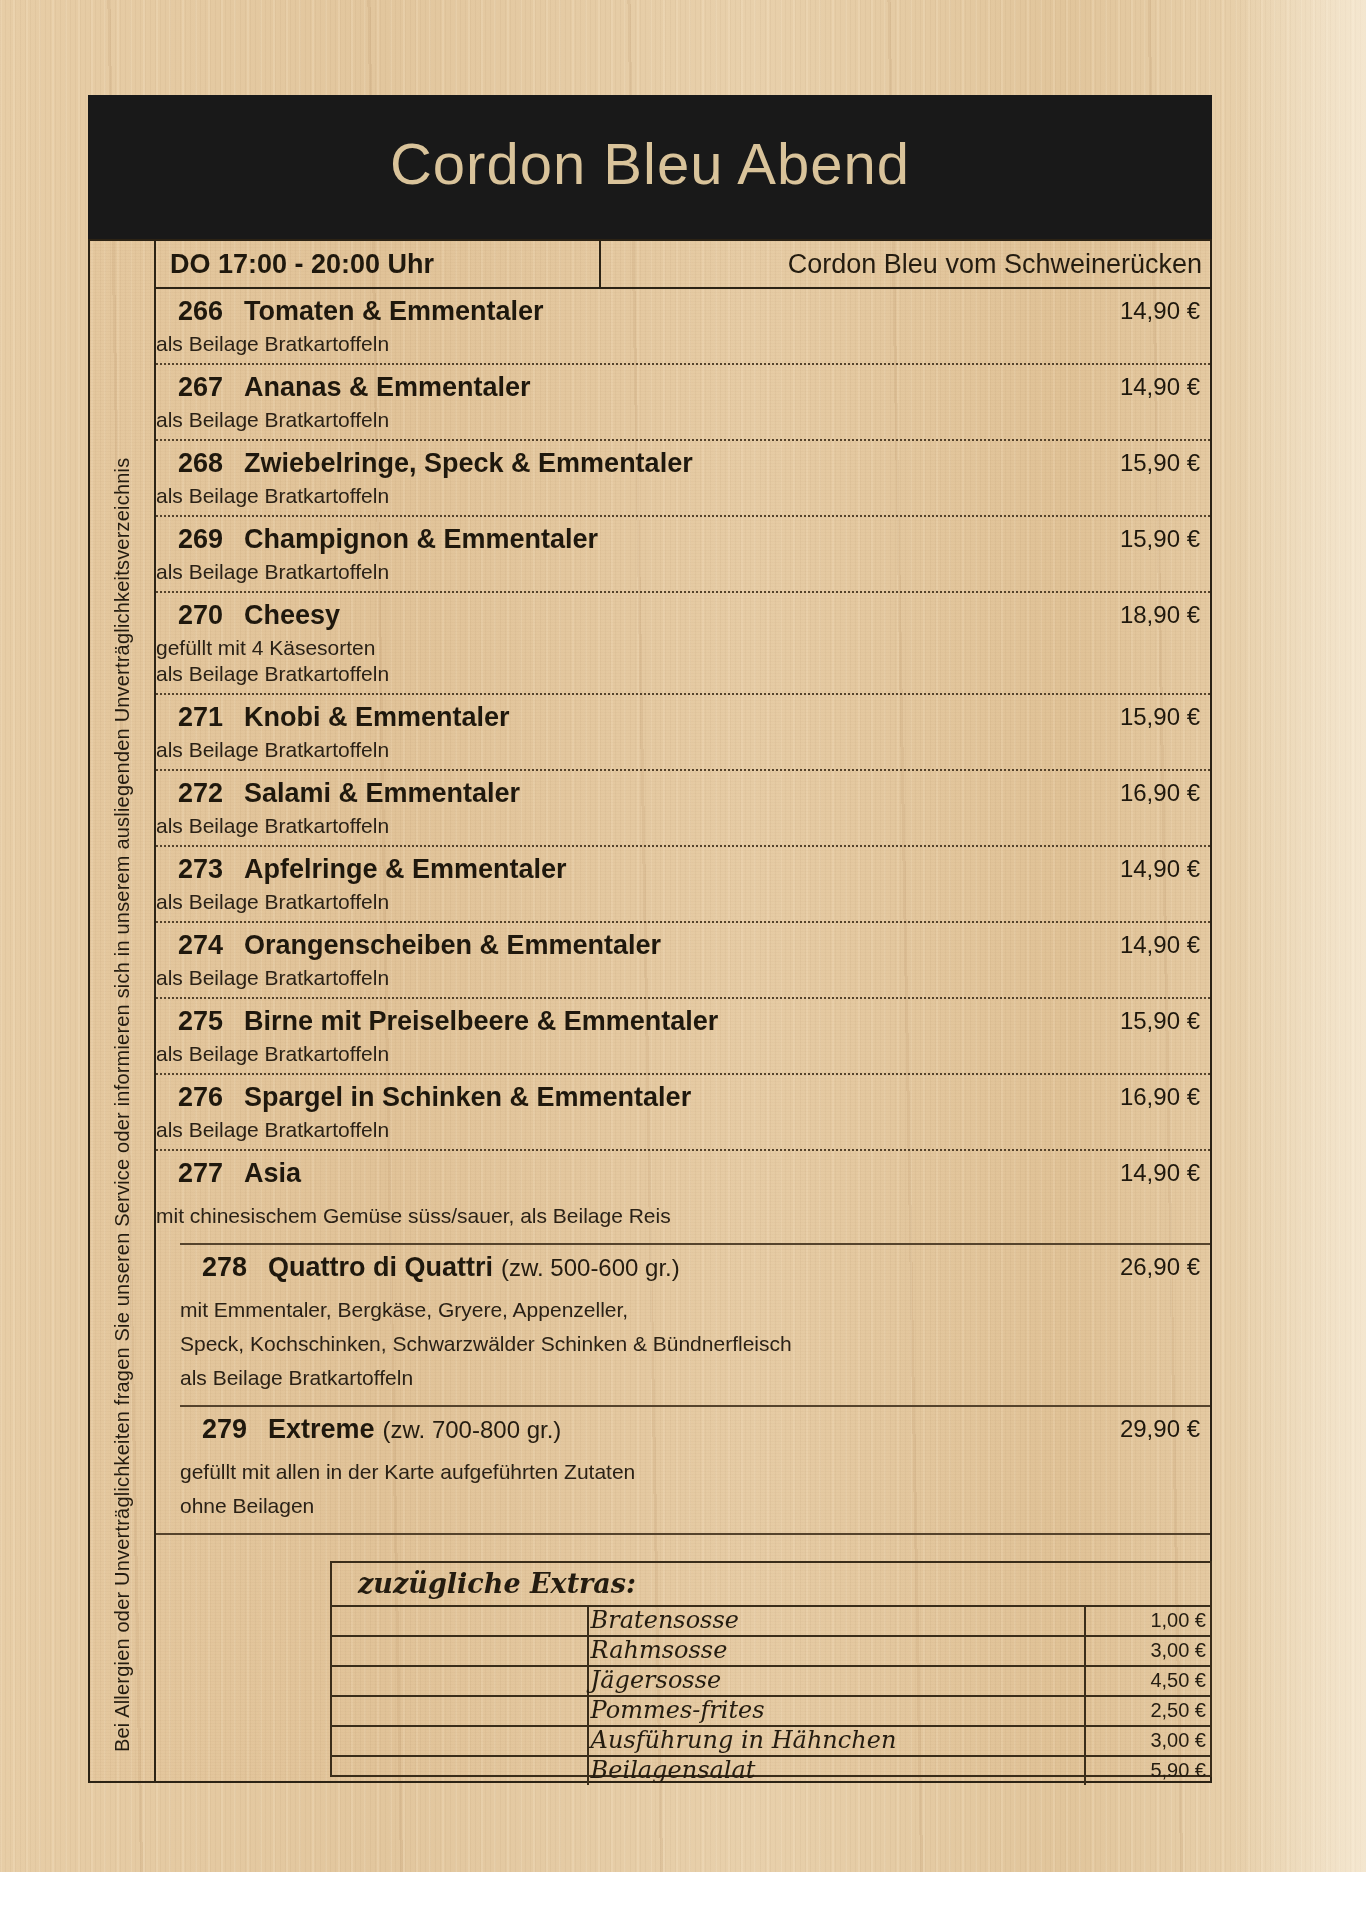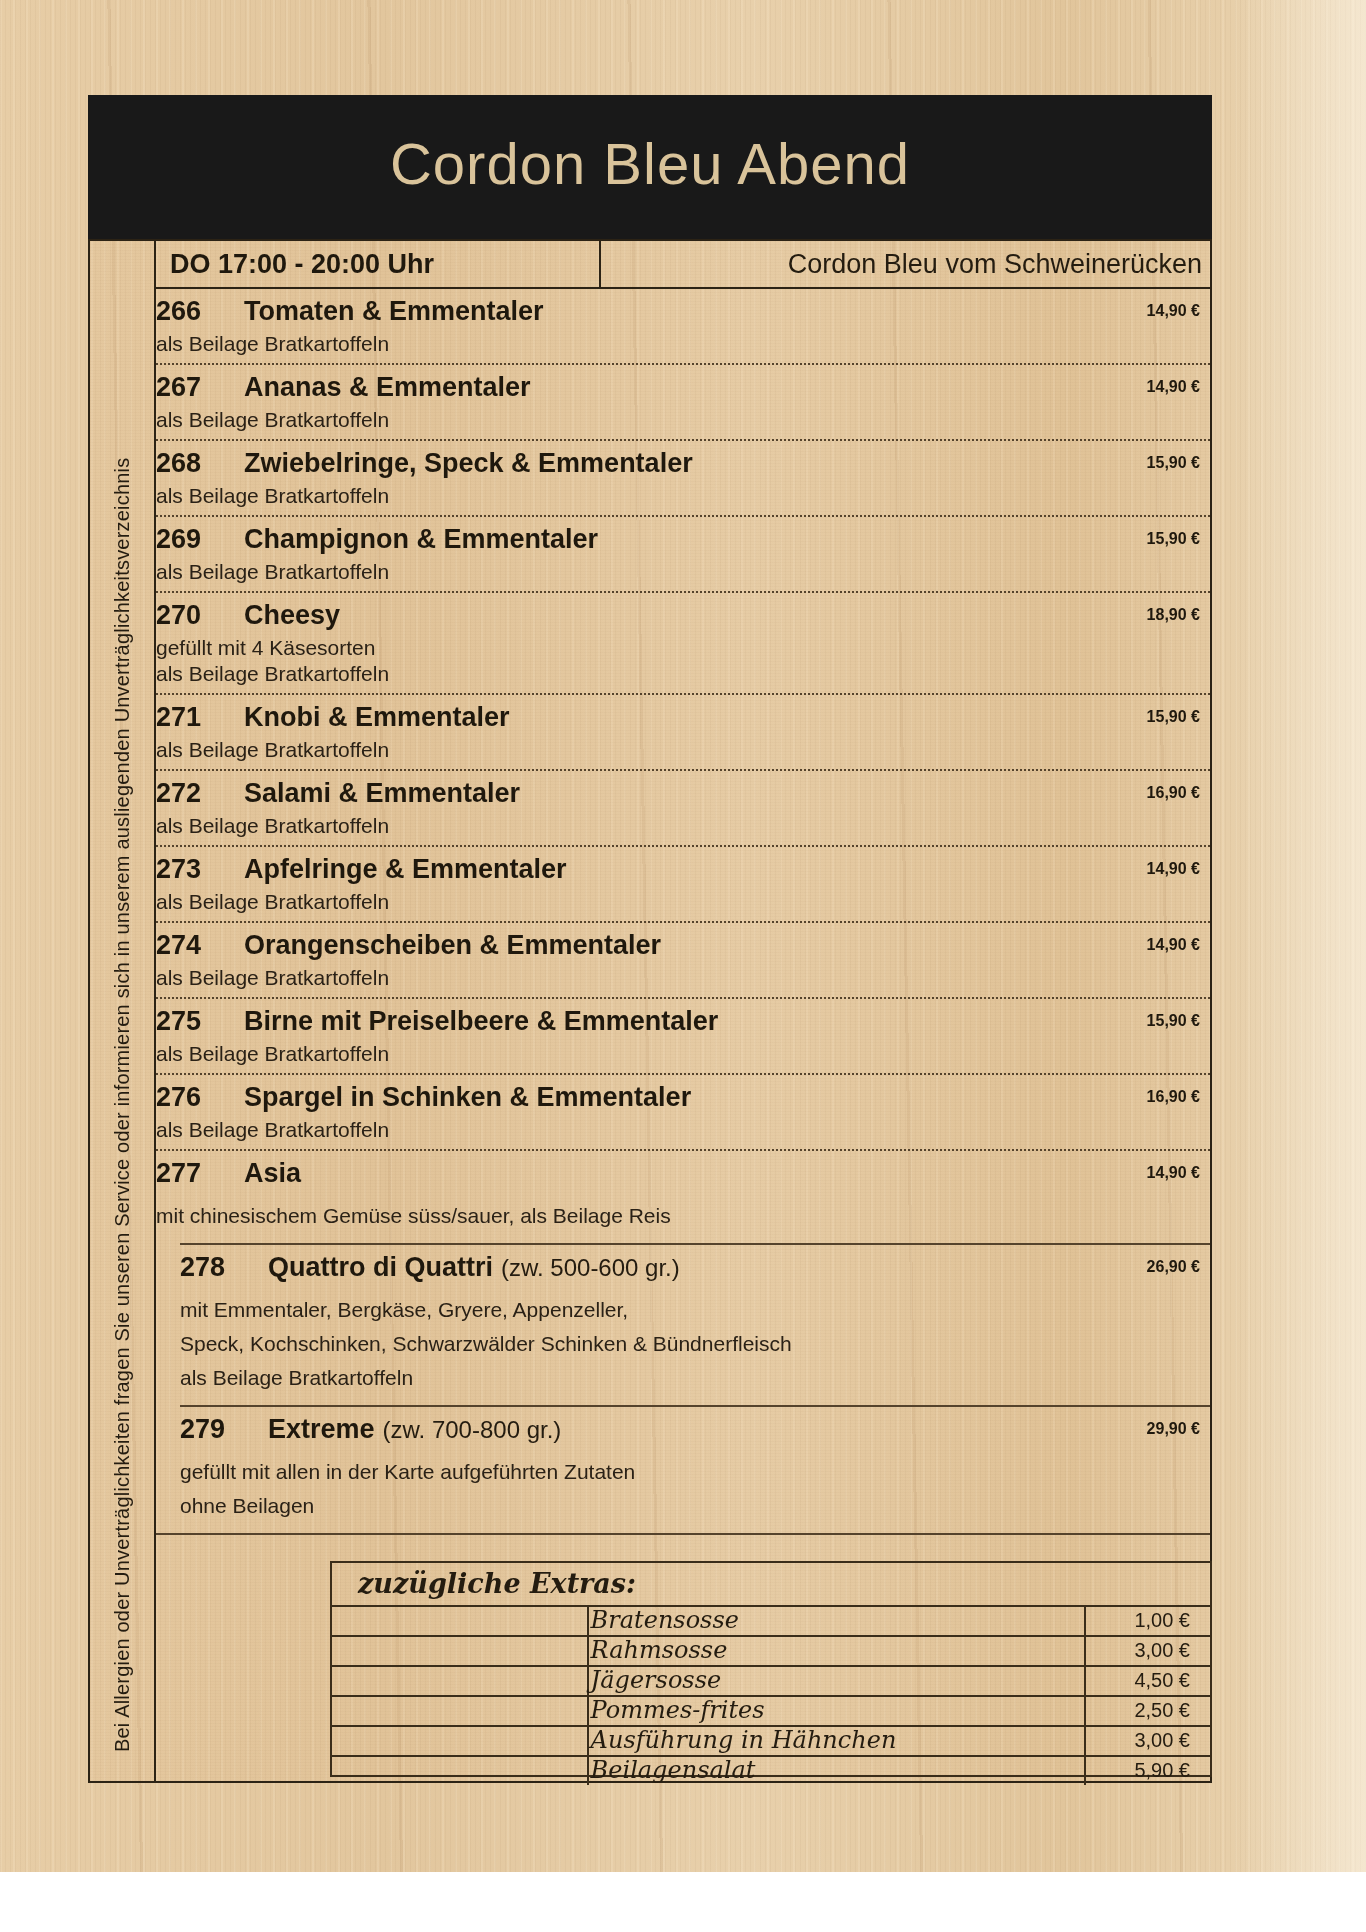--- a/index.html
+++ b/index.html
@@ -49,41 +49,41 @@
   .hours { flex:0 0 429px; border-right:2px solid #2c2315; align-self:stretch; display:flex; align-items:center;
            padding-left:14px; font-size:27px; font-weight:bold; color:#1f180d; }
   .hdr-sub { flex:1; text-align:right; padding-right:8px; font-size:27px; color:#241c10; }
 
   
   .items { margin-left:66px; border-bottom:2px solid #55432c; }
   .item { position:relative; padding:6px 0 6px 0; border-top:2px dotted #55432c; }
   .item:first-child { border-top:none; }
   .item.divider-solid { border-top:2px solid #55432c;margin-left:24px; }
   .title-line { position:relative; line-height:32px; }
-  .num { display:inline-block; width:88px; font-size:27px; font-weight:bold; color:#1f180d; box-sizing:border-box; }
+  .num { display:inline-block; width:88px; padding-left:22px; font-size:27px; font-weight:bold; color:#1f180d; box-sizing:border-box; }
   .iname { font-size:27px; font-weight:bold; color:#1f180d; }
   .suffix { font-size:24px; font-weight:normal; color:#241c10; padding-left:8px; }
   .suffix:empty { display:none; }
-  .price { position:absolute; right:10px; top:0; font-size:16px; font-weight:bold; color:#1f180d; }
+  .price { position:absolute; right:10px; top:0; font-size:24px; font-weight:normal; color:#1f180d; }
   .subs { width:78%; }
   .sub-line { font-size:21px; line-height:26px; color:#2a2116; }
   .spacious { padding-bottom:10px; }
   .spacious .subs { margin-top:6px; }
   .spacious .sub-line { line-height:34px; }
 
   
   .extras { position:absolute; left:240px; right:-2px; top:1320px; height:212px; border:2px solid #3a2d1a; }
   .extras-heading { height:42px; line-height:42px; border-bottom:2px solid #3a2d1a; padding-left:26px;
                     font-family:"DejaVu Serif", serif; font-style:italic; font-weight:bold; font-size:27px; color:#241c10; }
   .extra-row { display:flex; height:28px; border-bottom:2px solid #3a2d1a; }
   .extra-row:last-child { border-bottom:none; }
   .x-spacer { flex:0 0 29%; }
   .x-name { flex:1; border-left:2px solid #3a2d1a; padding-left:2px;
             font-family:"DejaVu Serif", serif; font-style:italic; font-size:24px; line-height:26px; color:#241c10; }
-  .x-price { flex:0 0 126px; border-left:2px solid #3a2d1a; text-align:right; padding-right:20px;
+  .x-price { flex:0 0 126px; border-left:2px solid #3a2d1a; text-align:right; padding-right:4px;
              font-size:20px; line-height:26px; color:#241c10; box-sizing:border-box; }
 </style>
 </head>
 <body>
 
 <div class="page">
   <div class="wood"></div>
 
   <div class="menu">
     <div class="band">

